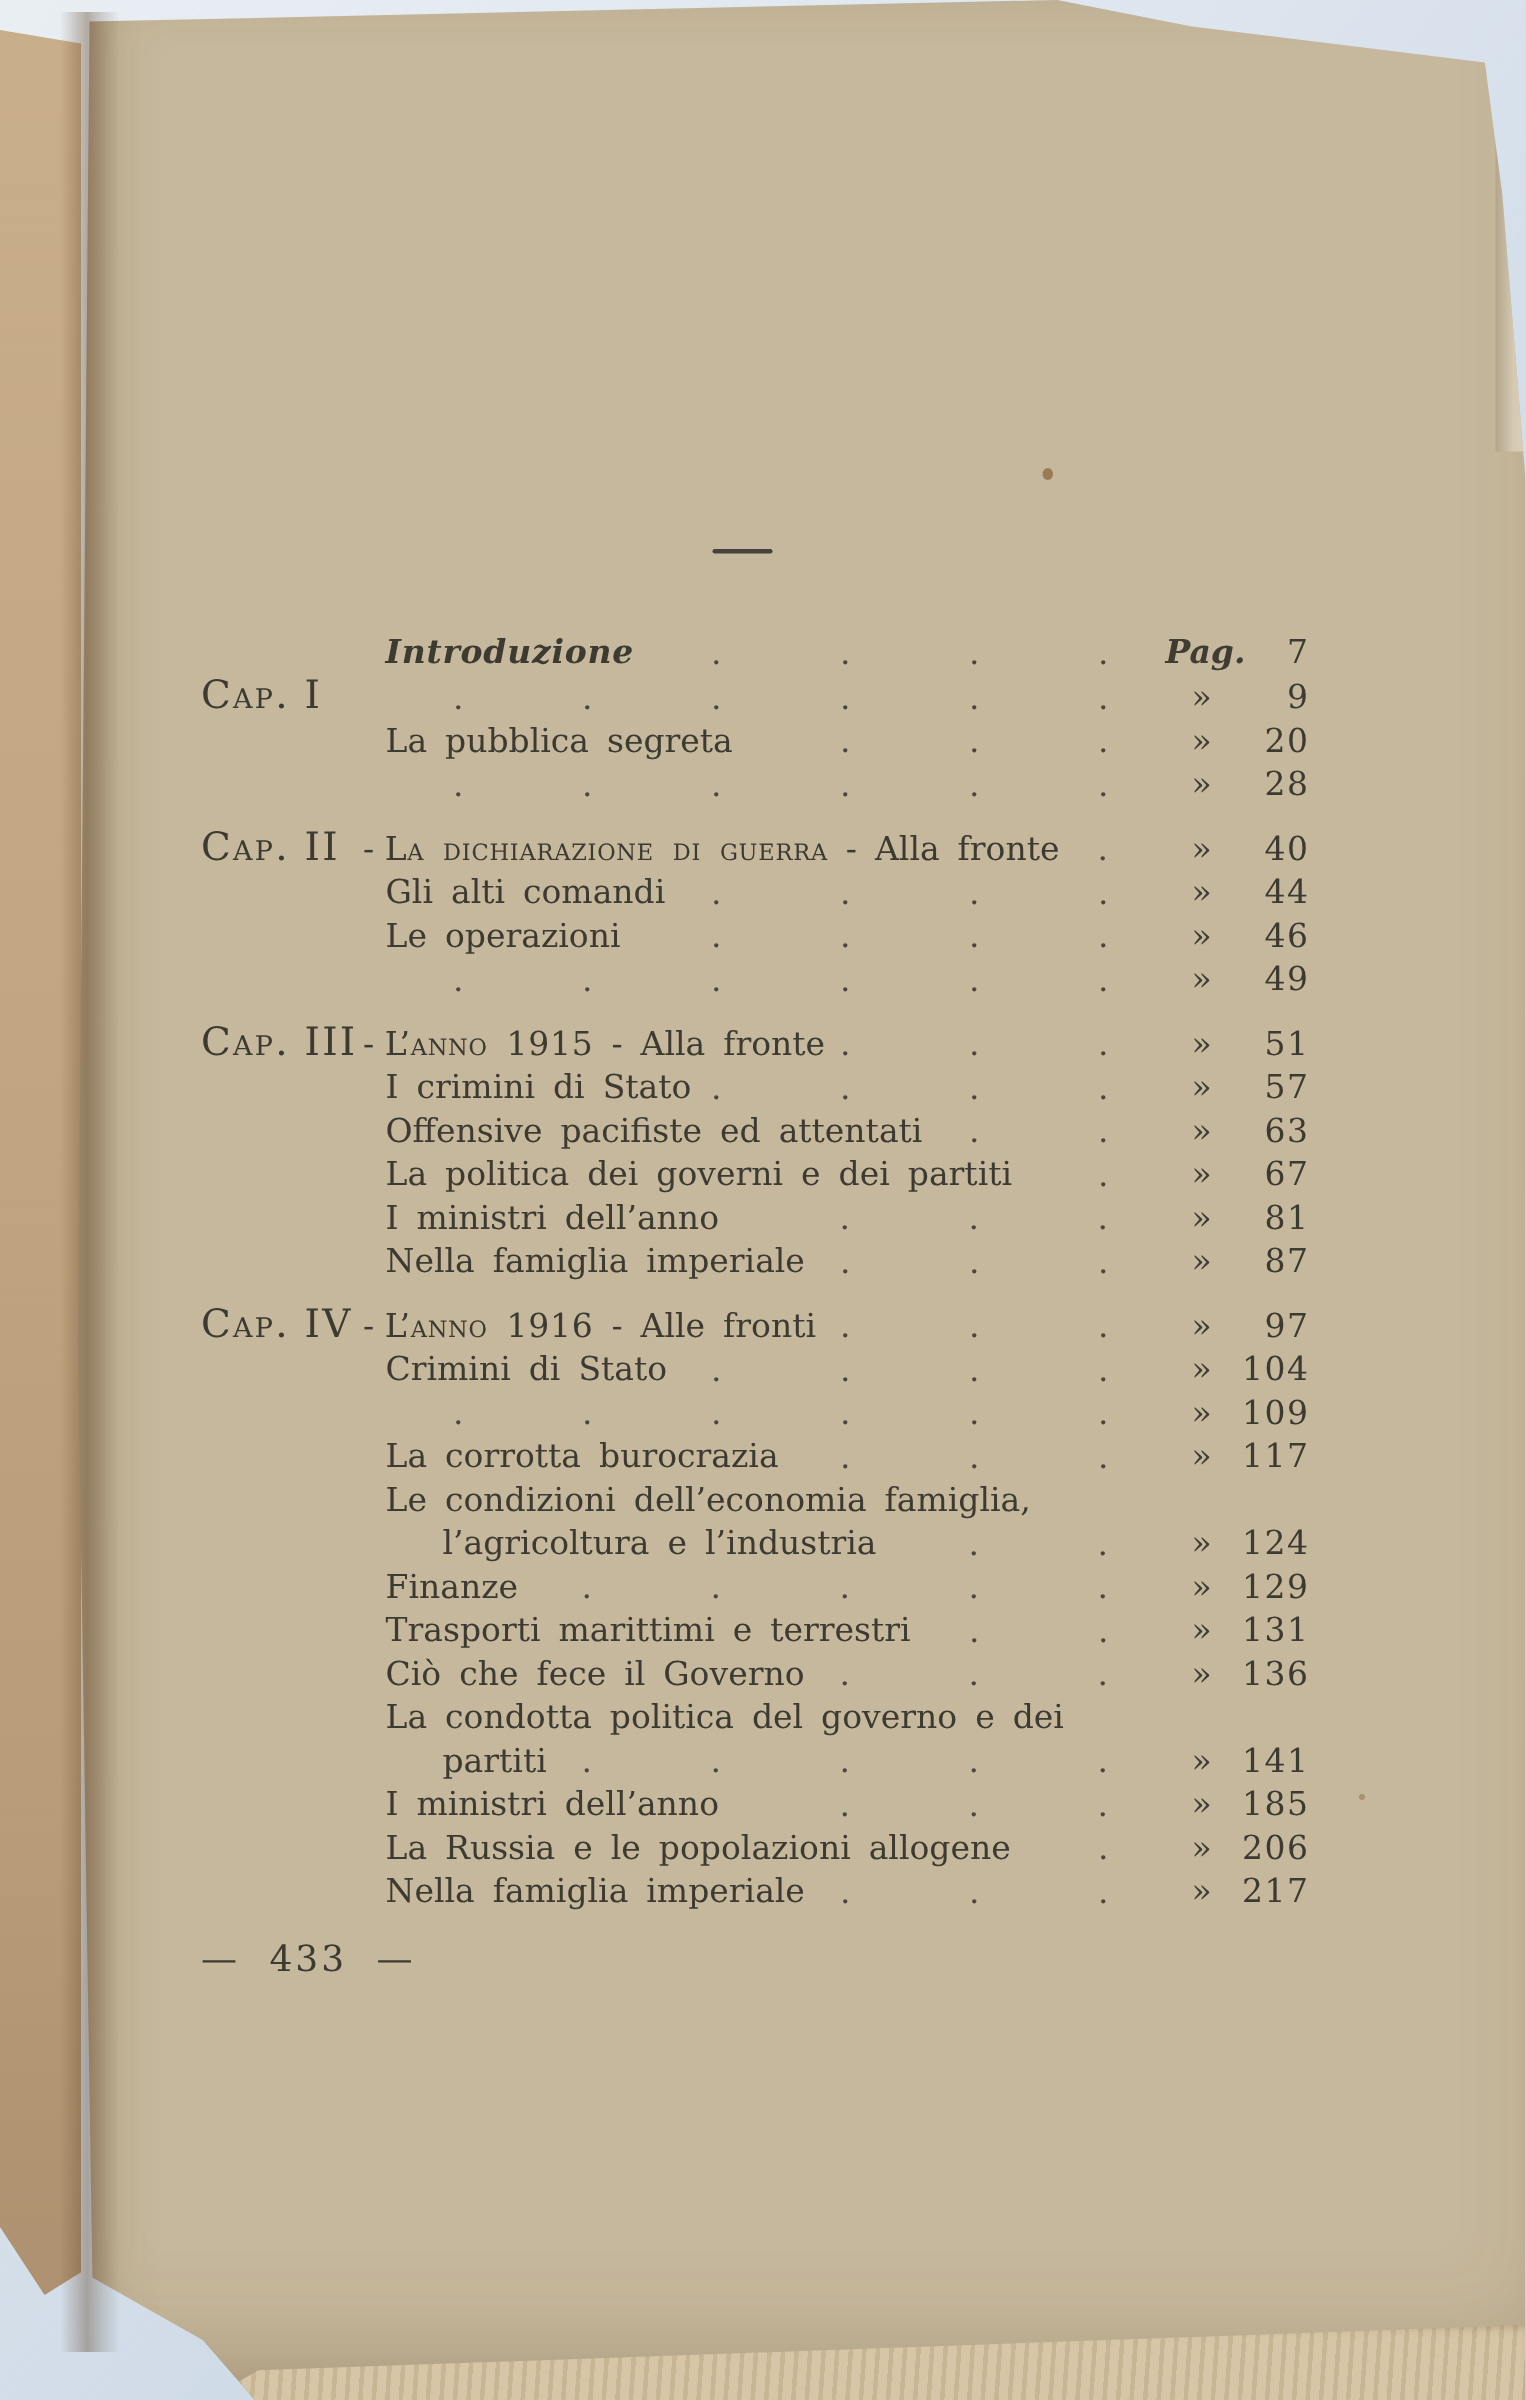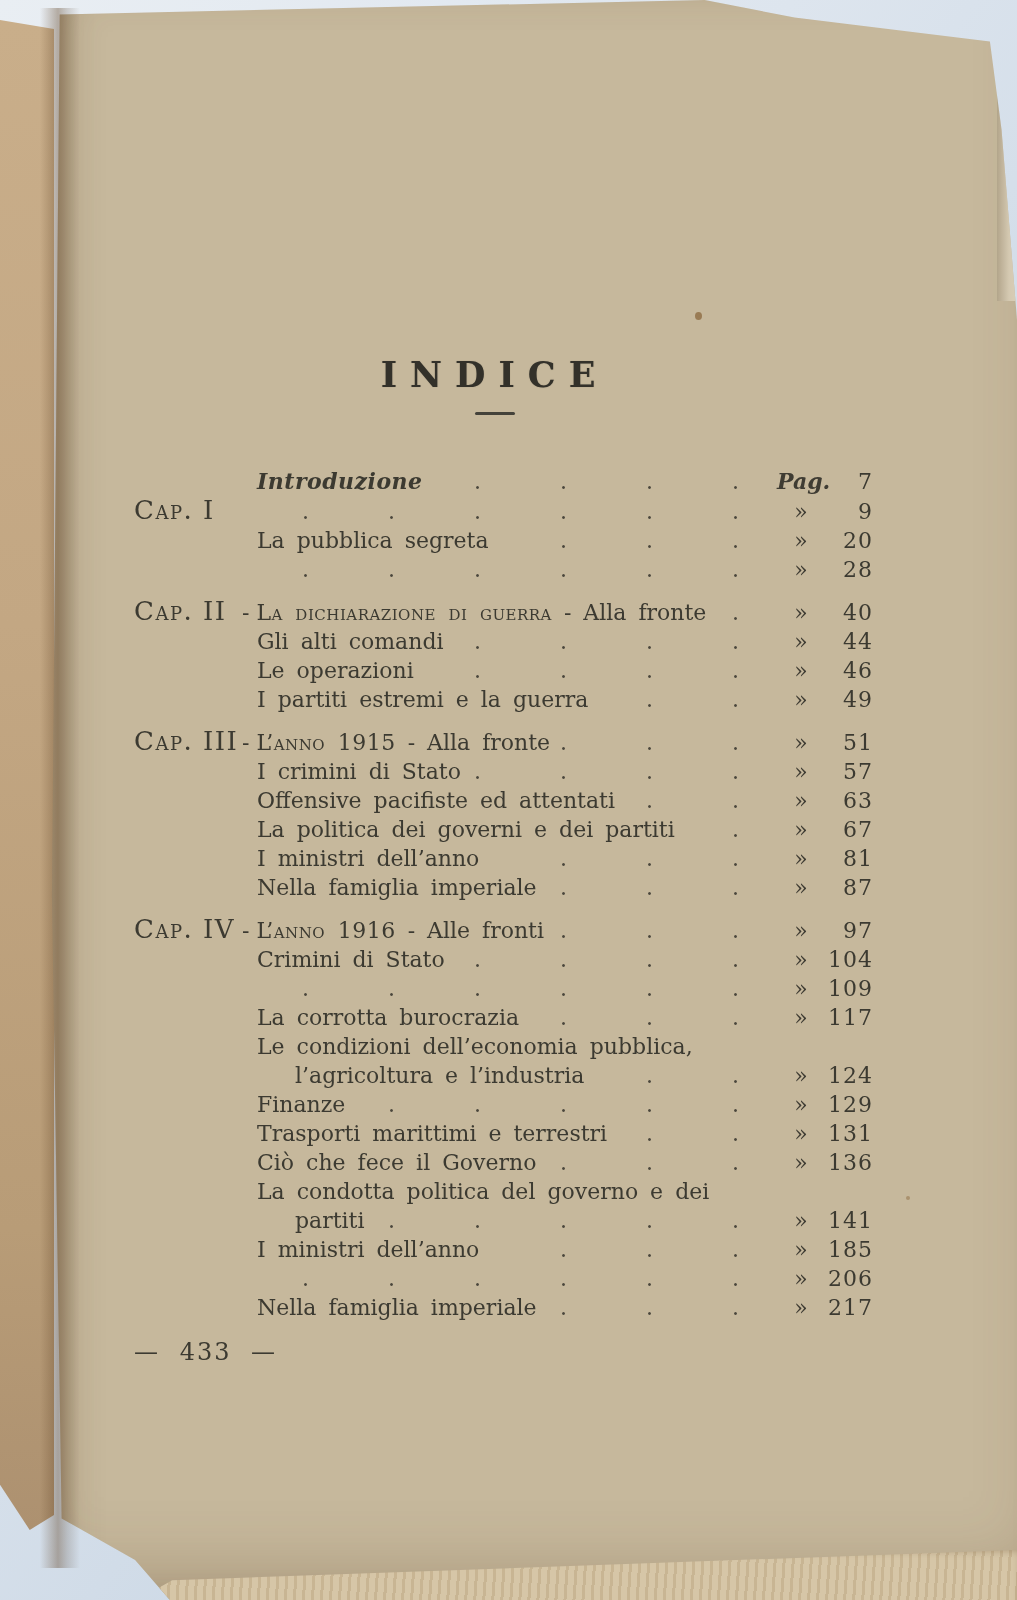--- a/index.html
+++ b/index.html
@@ -80,21 +80,20 @@
   <div class="left-pages"></div>
   <div class="gutter"></div>
 
   <div class="page">
     <div class="right-edge"></div>
     <div class="bottom-edge"></div>
     <div class="speck1"></div>
     <div class="speck2"></div>
 
     <div class="content">
-      <h1 class="title">INDICE</h1>
       <div class="title-rule"></div>
       <div class="toc" id="toc">
           <div class="toc-row">
             <div class="chap"></div>
             <div class="entrywrap">
               <div class="eline">
                 <span class="etitle it"><span>Introduzione</span></span>
                 <span class="dots">.&nbsp;.&nbsp;.&nbsp;.&nbsp;.&nbsp;.&nbsp;.&nbsp;.&nbsp;.&nbsp;.&nbsp;.&nbsp;.&nbsp;.&nbsp;.&nbsp;.&nbsp;.&nbsp;.&nbsp;.&nbsp;</span>
                 <span class="plabel it">Pag.</span>
                 <span class="pnum">7</span>
@@ -162,21 +161,20 @@
                 <span class="dots">.&nbsp;.&nbsp;.&nbsp;.&nbsp;.&nbsp;.&nbsp;.&nbsp;.&nbsp;.&nbsp;.&nbsp;.&nbsp;.&nbsp;.&nbsp;.&nbsp;.&nbsp;.&nbsp;.&nbsp;.&nbsp;</span>
                 <span class="plabel">»</span>
                 <span class="pnum">46</span>
               </div>
             </div>
           </div>
           <div class="toc-row">
             <div class="chap"></div>
             <div class="entrywrap">
               <div class="eline">
-                <span class="etitle"><span>I partiti estremi e la guerra</span></span>
                 <span class="dots">.&nbsp;.&nbsp;.&nbsp;.&nbsp;.&nbsp;.&nbsp;.&nbsp;.&nbsp;.&nbsp;.&nbsp;.&nbsp;.&nbsp;.&nbsp;.&nbsp;.&nbsp;.&nbsp;.&nbsp;.&nbsp;</span>
                 <span class="plabel">»</span>
                 <span class="pnum">49</span>
               </div>
             </div>
           </div>
           <div class="toc-row gap">
             <div class="chap">Cap. III</div>
             <div class="entrywrap">
               <div class="eline">
@@ -282,21 +280,21 @@
                 <span class="dots">.&nbsp;.&nbsp;.&nbsp;.&nbsp;.&nbsp;.&nbsp;.&nbsp;.&nbsp;.&nbsp;.&nbsp;.&nbsp;.&nbsp;.&nbsp;.&nbsp;.&nbsp;.&nbsp;.&nbsp;.&nbsp;</span>
                 <span class="plabel">»</span>
                 <span class="pnum">117</span>
               </div>
             </div>
           </div>
           <div class="toc-row">
             <div class="chap"></div>
             <div class="entrywrap">
               <div class="eline">
-                <span class="etitle"><span>Le condizioni dell’economia pubblica,</span></span>
+                <span class="etitle"><span>Le condizioni dell’economia famiglia,</span></span>
               </div>
               <div class="eline cont">
                 <span class="etitle">l’agricoltura e l’industria</span>
                 <span class="dots">.&nbsp;.&nbsp;.&nbsp;.&nbsp;.&nbsp;.&nbsp;.&nbsp;.&nbsp;.&nbsp;.&nbsp;.&nbsp;.&nbsp;.&nbsp;.&nbsp;.&nbsp;.&nbsp;.&nbsp;.&nbsp;</span>
                 <span class="plabel">»</span>
                 <span class="pnum">124</span>
               </div>
             </div>
           </div>
           <div class="toc-row">
@@ -354,20 +352,21 @@
                 <span class="dots">.&nbsp;.&nbsp;.&nbsp;.&nbsp;.&nbsp;.&nbsp;.&nbsp;.&nbsp;.&nbsp;.&nbsp;.&nbsp;.&nbsp;.&nbsp;.&nbsp;.&nbsp;.&nbsp;.&nbsp;.&nbsp;</span>
                 <span class="plabel">»</span>
                 <span class="pnum">185</span>
               </div>
             </div>
           </div>
           <div class="toc-row">
             <div class="chap"></div>
             <div class="entrywrap">
               <div class="eline">
+                <span class="etitle"><span>La Russia e le popolazioni allogene</span></span>
                 <span class="dots">.&nbsp;.&nbsp;.&nbsp;.&nbsp;.&nbsp;.&nbsp;.&nbsp;.&nbsp;.&nbsp;.&nbsp;.&nbsp;.&nbsp;.&nbsp;.&nbsp;.&nbsp;.&nbsp;.&nbsp;.&nbsp;</span>
                 <span class="plabel">»</span>
                 <span class="pnum">206</span>
               </div>
             </div>
           </div>
           <div class="toc-row">
             <div class="chap"></div>
             <div class="entrywrap">
               <div class="eline">

